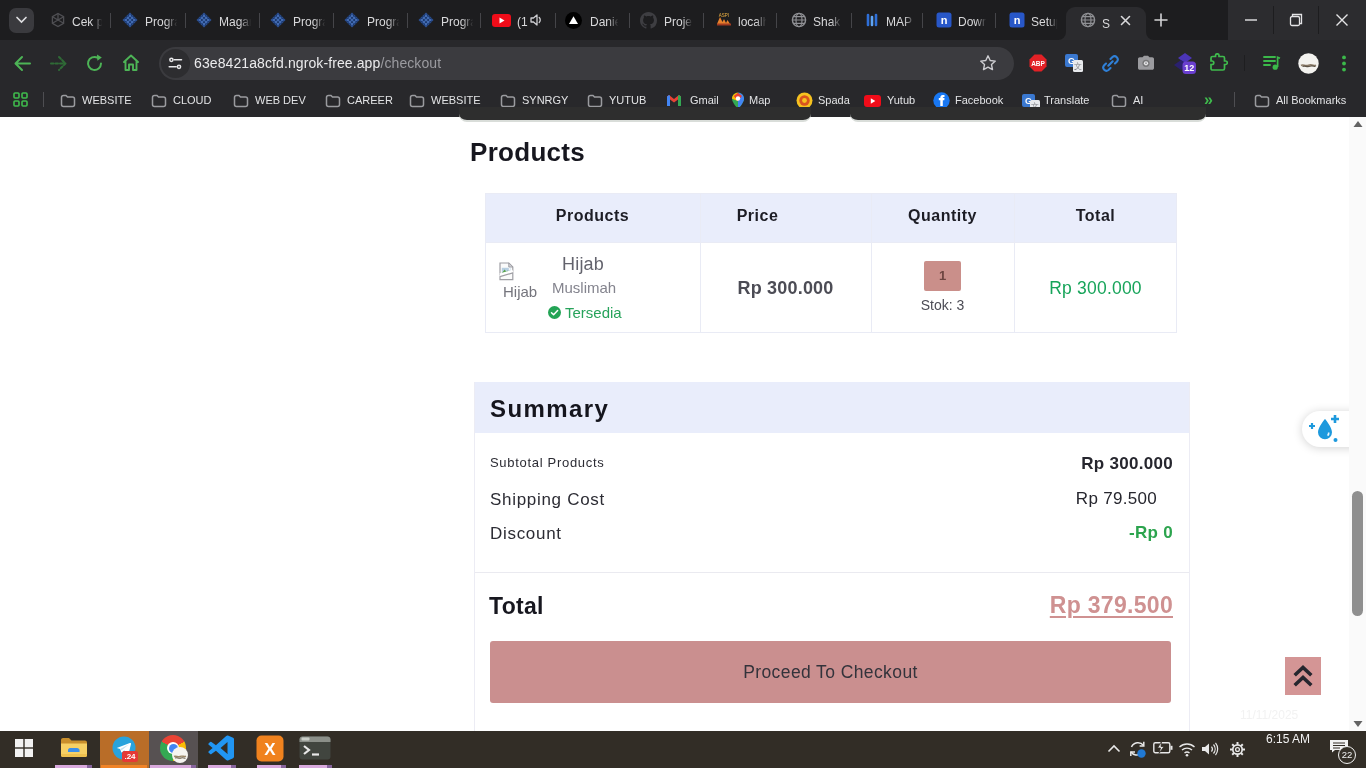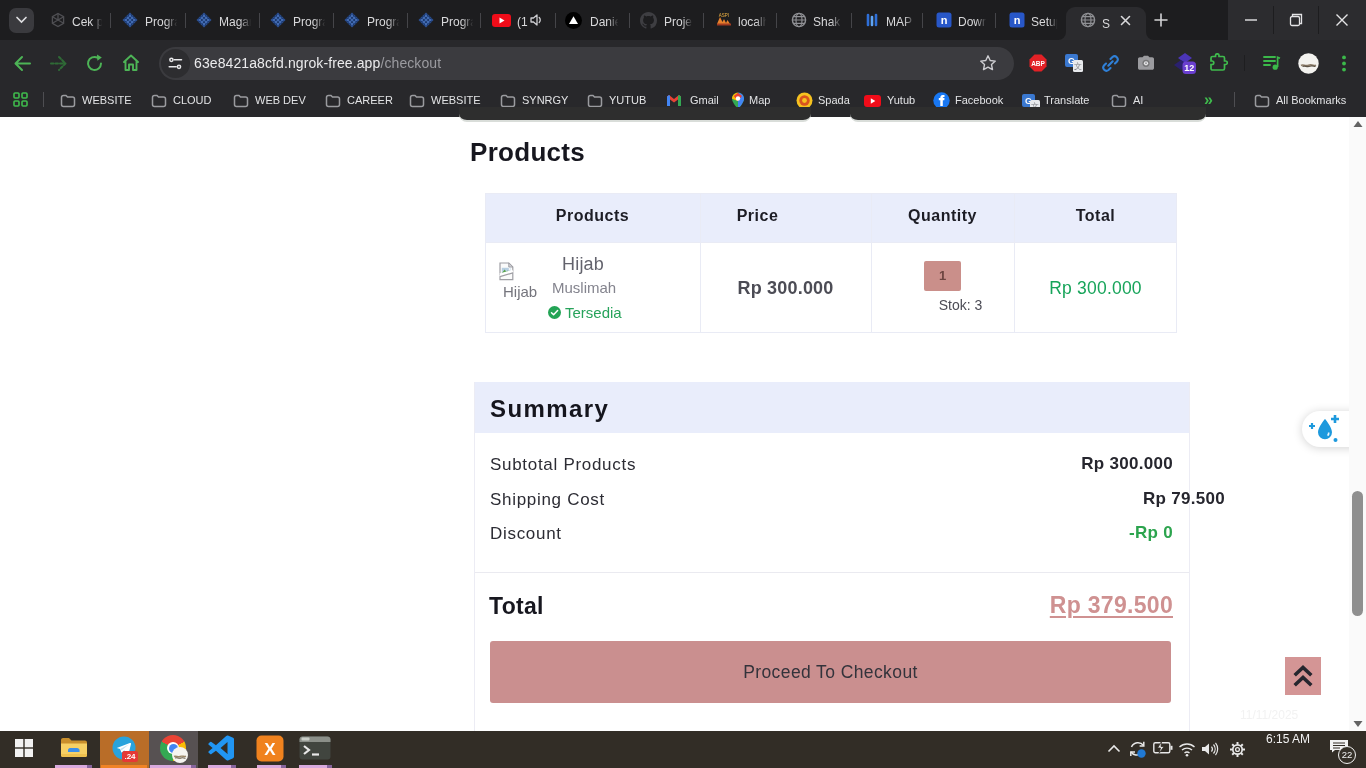--- a/index.html
+++ b/index.html
@@ -380,30 +380,30 @@
 <div class="a" style="left:503px;top:283px;font-size:15px;color:#75757d">Hijab</div>
 <div class="a" style="left:562px;top:254px;font-size:18px;color:#63636d;letter-spacing:0.2px">Hijab</div>
 <div class="a" style="left:552px;top:279px;font-size:15px;color:#84848e">Muslimah</div>
 <svg class="a" style="left:548px;top:306px" width="13" height="13" viewBox="0 0 13 13">
     <circle cx="6.5" cy="6.5" r="6.5" fill="#23a455"></circle>
     <path d="M3.5 6.7 L5.6 8.8 L9.6 4.6" stroke="#fff" stroke-width="1.5" fill="none" stroke-linecap="round" stroke-linejoin="round"></path>
   </svg>
 <div class="a" style="left:565px;top:304px;font-size:15px;color:#27a35b">Tersedia</div>
 <div class="a" style="left:700px;top:278px;width:171px;text-align:center;font-size:18px;font-weight:bold;color:#4c4c55;letter-spacing:0.2px">Rp 300.000</div>
 <div class="a" style="left:924px;top:261px;width:37px;height:30px;background:#ca8f8a;border-radius:2px;text-align:center;line-height:30px;font-size:13px;font-weight:bold;color:#6e4540">1</div>
-<div class="a" style="left:889px;top:297px;width:143px;text-align:center;font-size:14px;color:#4c4c55">Stok: 3</div>
+<div class="a" style="left:871px;top:297px;width:143px;text-align:center;font-size:14px;color:#4c4c55">Stok: 3</div>
 <div class="a" style="left:1014px;top:278px;width:163px;text-align:center;font-size:17.5px;color:#17a45a;letter-spacing:0.2px">Rp 300.000</div>
 
 <div class="a" style="left:474px;top:382px;width:716px;height:349px;border:1px solid #ececf4;border-bottom:none;box-sizing:border-box;background:#fff"></div>
 <div class="a" style="left:475px;top:382px;width:714px;height:51px;background:#e9edfb"></div>
 <div class="a" style="left:490px;top:395px;font-size:24px;font-weight:bold;color:#15151d;letter-spacing:1.4px">Summary</div>
-<div class="a" style="left:490px;top:455px;font-size:17px;color:#2c2c34;letter-spacing:0.7px">Subtotal Products</div>
+<div class="a" style="left:490px;top:455px;font-size:13px;color:#2c2c34;letter-spacing:0.7px">Subtotal Products</div>
 <div class="a" style="left:900px;top:454px;width:273px;text-align:right;font-size:17px;font-weight:bold;color:#26262e;letter-spacing:0.3px">Rp 300.000</div>
 <div class="a" style="left:490px;top:490px;font-size:17px;color:#2c2c34;letter-spacing:0.7px">Shipping Cost</div>
-<div class="a" style="left:952px;top:489px;width:273px;text-align:right;font-size:17px;font-weight:bold;color:#26262e;letter-spacing:0.3px">Rp 79.500</div>
+<div class="a" style="left:884px;top:489px;width:273px;text-align:right;font-size:17px;font-weight:normal;color:#26262e;letter-spacing:0.3px">Rp 79.500</div>
 <div class="a" style="left:490px;top:524px;font-size:17px;color:#2c2c34;letter-spacing:0.7px">Discount</div>
 <div class="a" style="left:900px;top:523px;width:273px;text-align:right;font-size:17px;font-weight:bold;color:#2ca44e;letter-spacing:0.3px">-Rp 0</div>
 <div class="a" style="left:475px;top:572px;width:714px;height:1px;background:#eaeaf0"></div>
 <div class="a" style="left:489px;top:593px;font-size:23px;font-weight:bold;color:#17171f;letter-spacing:0.3px">Total</div>
 <div class="a" style="left:900px;top:592px;width:273px;text-align:right;font-size:23px;font-weight:bold;color:#cf9191;letter-spacing:0.3px;text-decoration:underline;text-decoration-thickness:2px;text-underline-offset:3px">Rp 379.500</div>
 <div class="a" style="left:490px;top:641px;width:681px;height:62px;background:#ca8f8f;border-radius:3px;text-align:center;line-height:62px;font-size:17.5px;color:#33333b;letter-spacing:0.4px">Proceed To Checkout</div>
 
 <div class="a" style="left:1302px;top:411px;width:64px;height:36px;background:#fff;border-radius:18px 0 0 18px;box-shadow:0 1px 10px rgba(0,0,0,0.18)"></div>
 <svg class="a" style="left:1308px;top:414px" width="34" height="30" viewBox="0 0 34 30">
   <path d="M17 5 C17 5 10 13.2 10 18.2 A7 7 0 0 0 24 18.2 C24 13.2 17 5 17 5 Z" fill="#1d99dd"></path>

